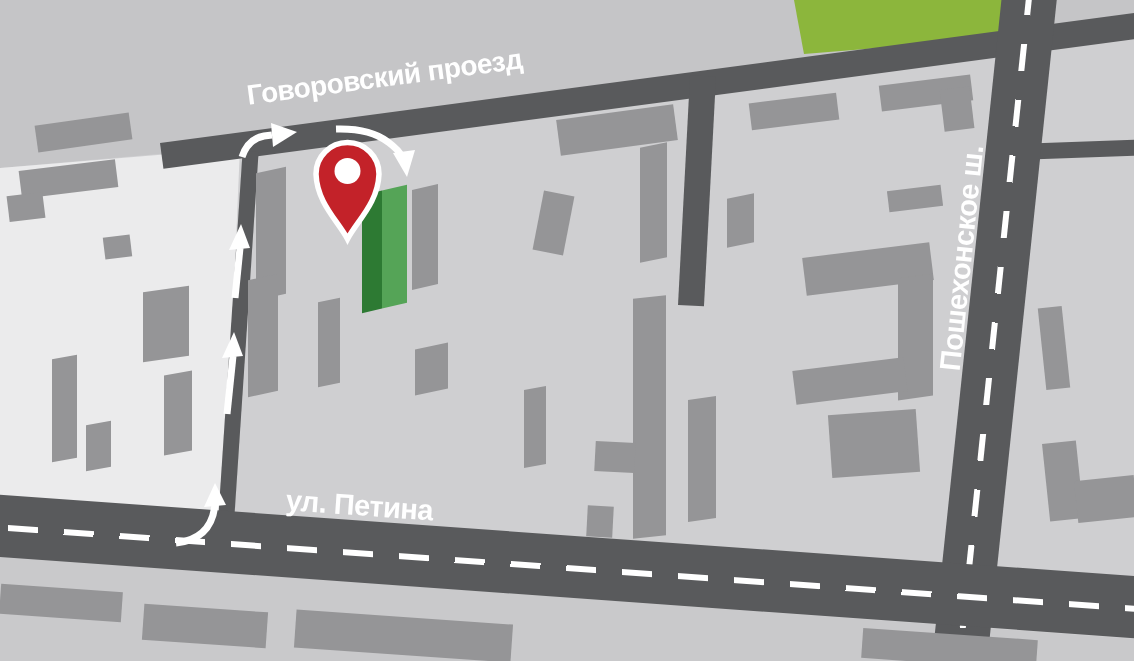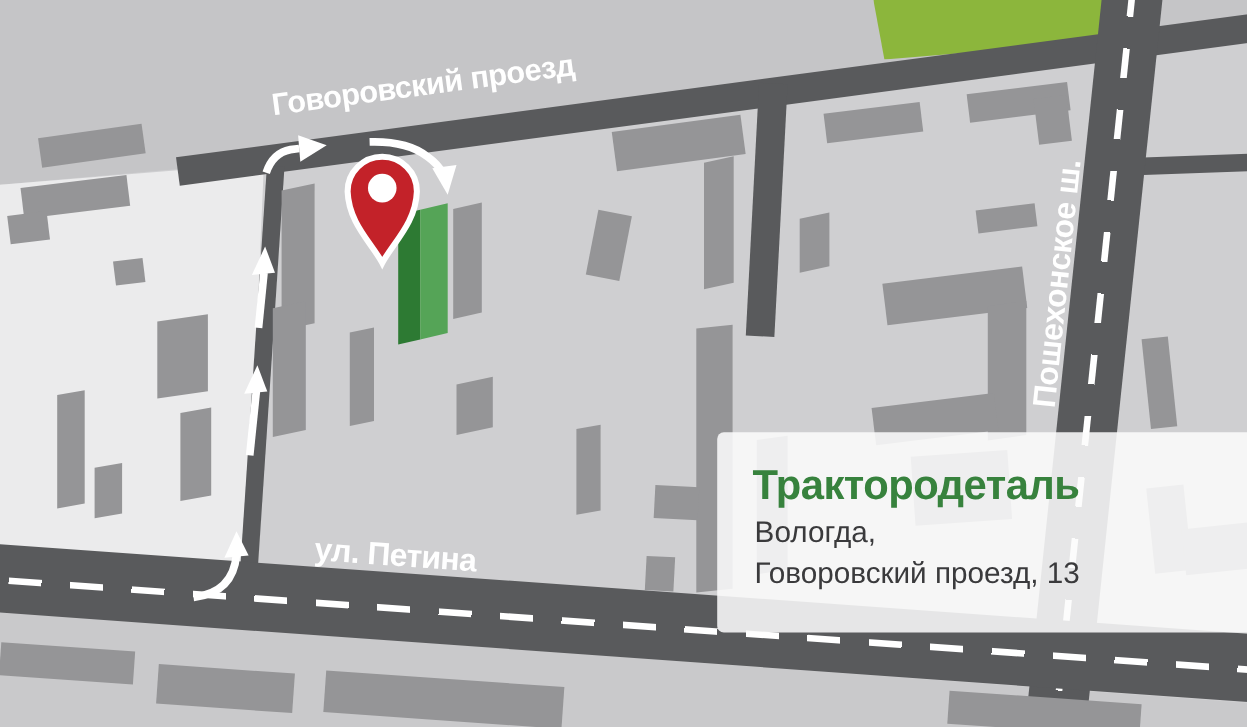--- a/index.html
+++ b/index.html
@@ -91,25 +91,20 @@
 
   <div class="bld" style="left:0;top:588px;width:122px;height:30px;transform:rotate(4deg);"></div>
   <div class="bld" style="left:143px;top:608px;width:124px;height:36px;transform:rotate(4deg);"></div>
   <div class="bld" style="left:295px;top:617px;width:217px;height:38px;transform:rotate(4deg);"></div>
   <div class="bld" style="left:862px;top:634px;width:175px;height:30px;transform:rotate(4deg);"></div>
 
   <div class="street-label" style="left:245px;top:80px;font-size:28px;transform:rotate(-7.6deg);transform-origin:left top;">Говоровский проезд</div>
   <div class="street-label" style="left:287px;top:484px;font-size:29px;transform:rotate(4.1deg);transform-origin:left top;">ул. Петина</div>
   <div class="street-label" style="left:962px;top:258px;font-size:29px;transform:translate(-50%,-50%) rotate(-84deg);">Пошехонское ш.</div>
 
-  <div class="card">
-    <div class="card-title">Трактородеталь</div>
-    <div class="card-addr addr1">Вологда,</div>
-    <div class="card-addr addr2">Говоровский проезд, 13</div>
-  </div>
 
   <svg class="overlay" width="1134" height="661" viewBox="0 0 1134 661">
     <g stroke="#ffffff" stroke-width="7" fill="none">
       <path d="M176 543 Q212 539 215 504"></path>
       <path d="M227 414 L233 356"></path>
       <path d="M235 298 L240 248"></path>
       <path d="M242 157 Q248 139 264 136 L272 135"></path>
       <path d="M336 129 Q370 128 388 142 Q399 150 402 157"></path>
     </g>
     <g fill="#ffffff">

